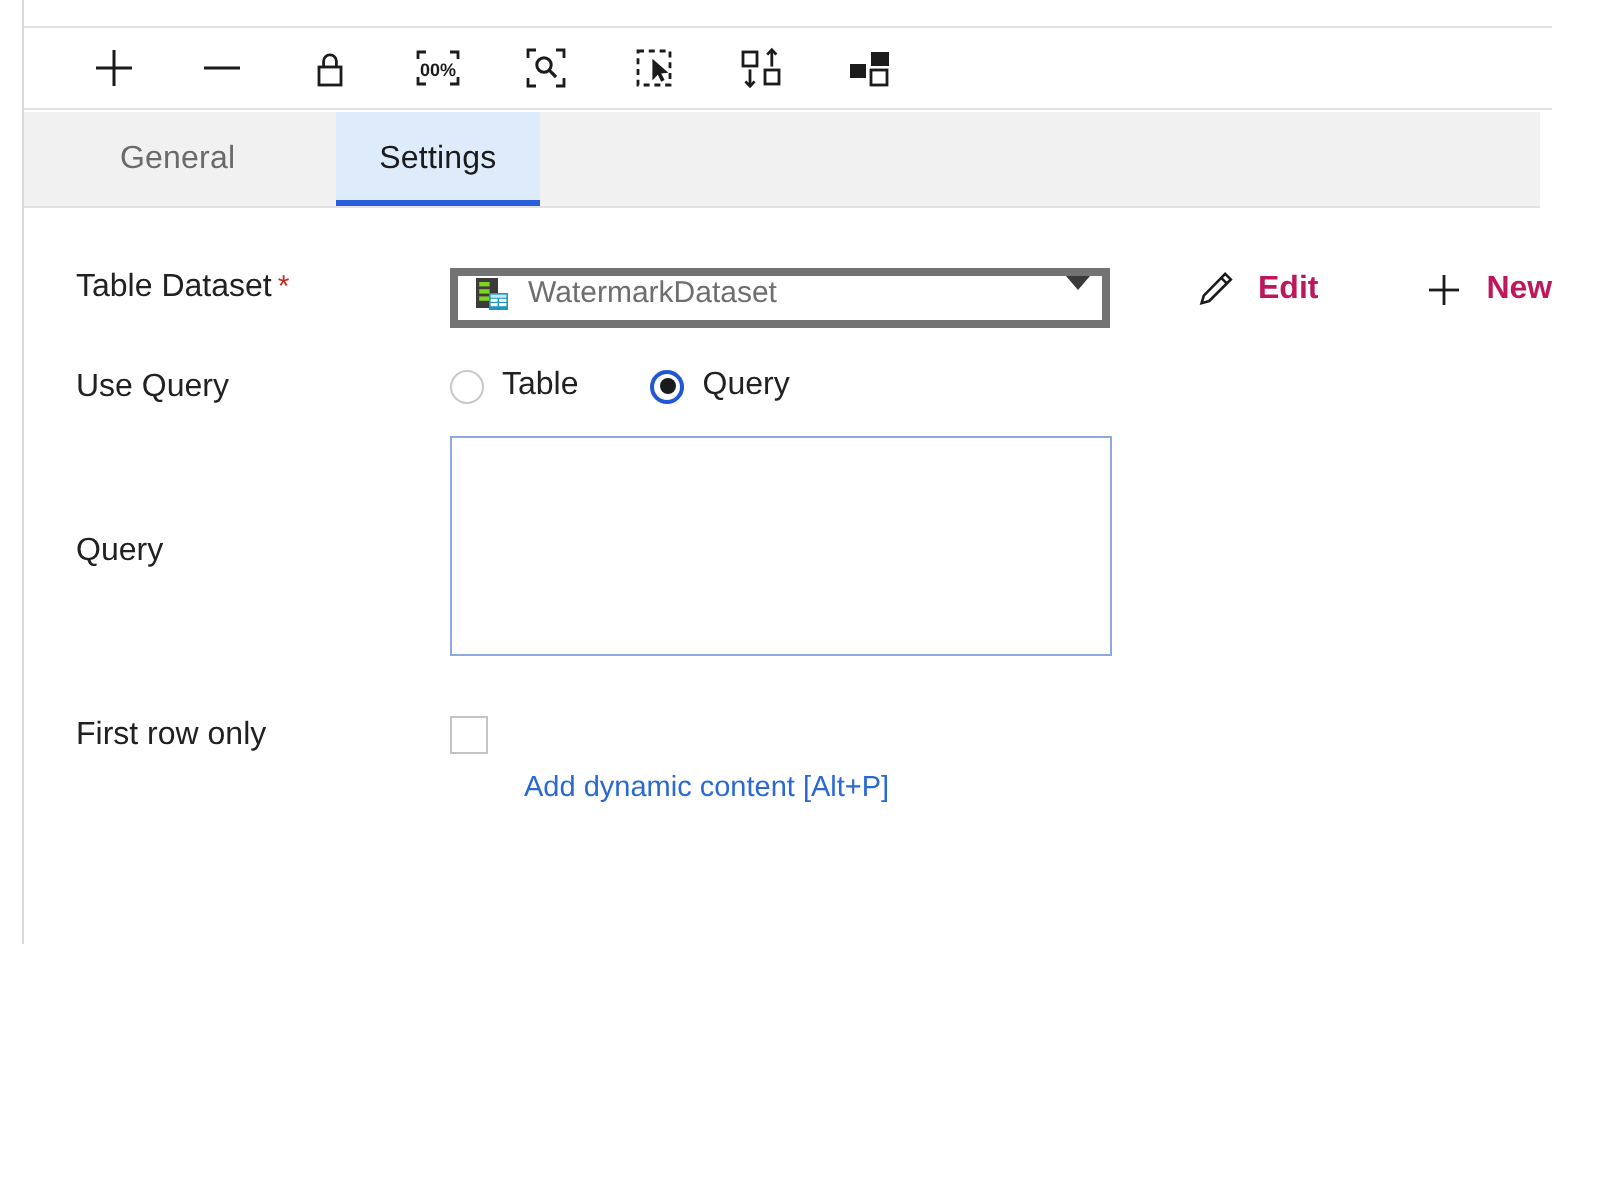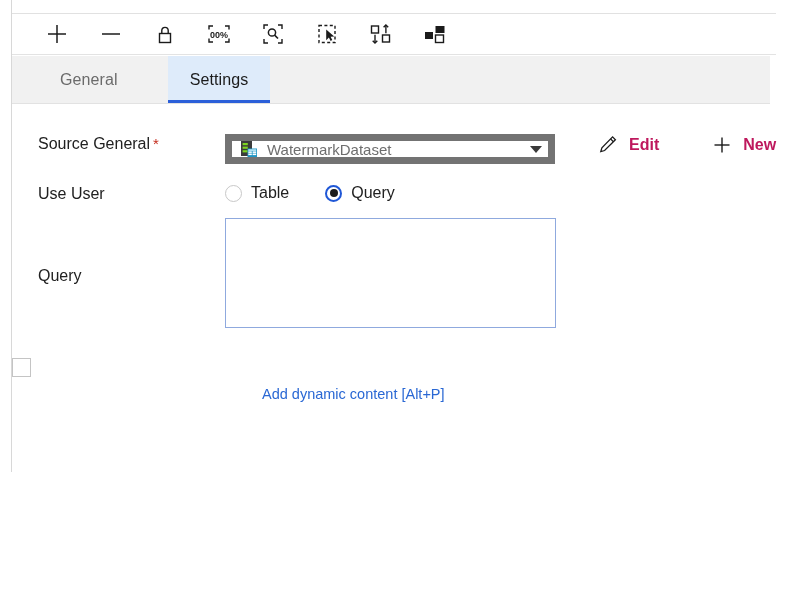--- a/index.html
+++ b/index.html
@@ -140,24 +140,23 @@
   
   #row-source   { top: 29px; width: 800px; }
   #row-usequery { top: 79px; width: 800px; }
   #row-query    { top: 113px; width: 800px; }
   #row-firstrow { top: 253px; width: 800px; }
 
   
   .combo {
     width: 330px;
     height: 30px;
-    border: 7px solid #737373;
-    background: #ffffff;
-    display: flex;
-    align-items: center;
+    border: 4px solid #737373;
+    background: #ffffff;
+    display: flex;
     padding: 0 6px 0 8px;
     cursor: pointer;
   }
   .combo .ds-icon {
     width: 18px;
     height: 18px;
     margin-right: 9px;
     flex: 0 0 auto;
   }
   .combo .combo-text {
@@ -360,21 +359,21 @@
     <div class="tab active">
       <span>Settings</span>
     </div>
     <div class="tab-gap"></div>
   </div>
 
   <div class="form">
 
     <div class="row" id="row-source">
       <div class="field-label">
-        <span>Source General</span><span class="req-star">*</span>
+        <span>Table Dataset</span><span class="req-star">*</span>
       </div>
       <div class="col-control">
         <div class="combo">
           <svg class="ds-icon" viewBox="0 0 18 18">
             <rect x="1" y="1" width="11" height="15" fill="#3b3b3b"></rect>
             <rect x="2.6" y="3" width="5.2" height="2.2" fill="#7ed321"></rect>
             <rect x="2.6" y="6.6" width="5.2" height="2.2" fill="#7ed321"></rect>
             <rect x="2.6" y="10.2" width="5.2" height="2.2" fill="#7ed321"></rect>
             <rect x="7.5" y="8.5" width="9.5" height="8.5" fill="#2196c4"></rect>
             <rect x="8.3" y="9.3" width="7.9" height="1.6" fill="#bfe8f5"></rect>
@@ -399,41 +398,42 @@
           <svg width="22" height="22" viewBox="0 0 22 22">
             <line x1="11" y1="3.5" x2="11" y2="18.5" stroke="#1b1b1b" stroke-width="1.4"></line>
             <line x1="3.5" y1="11" x2="18.5" y2="11" stroke="#1b1b1b" stroke-width="1.4"></line>
           </svg>
           <span class="cmd-label">New</span>
         </div>
       </div>
     </div>
 
     <div class="row" id="row-usequery">
-      <div class="field-label">Use User</div>
+      <div class="field-label">Use Query</div>
       <div class="radio-group col-control">
         <div class="radio-opt">
           <span class="radio-mark"></span>
           <span class="radio-label">Table</span>
         </div>
         <div class="radio-opt checked">
           <span class="radio-mark"></span>
           <span class="radio-label">Query</span>
         </div>
       </div>
     </div>
 
     <div class="row" id="row-query">
       <div class="field-label" style="padding-top:48px;">Query</div>
       <div class="col-control">
         <textarea class="query-box" placeholder="" style=""></textarea>
       </div>
     </div>
 
     <div class="row" id="row-firstrow">
+      <div class="field-label">First row only</div>
       <div class="col-control">
         <div class="checkbox-mark"></div>
       </div>
     </div>
 
     <a class="dyn-link">Add dynamic content [Alt+P]</a>
 
   </div>
 </div>
 

